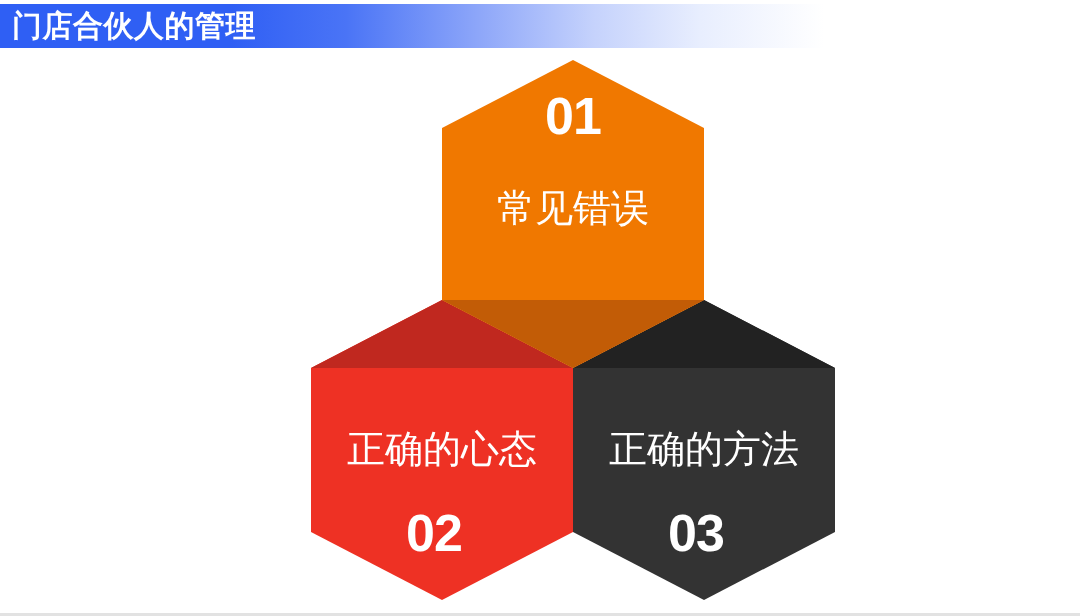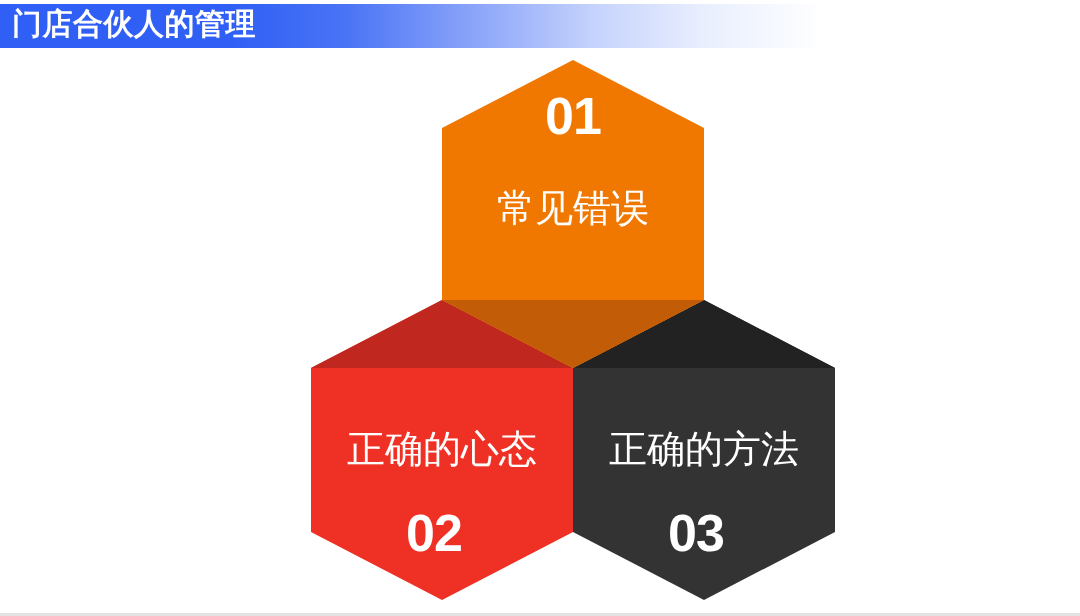--- a/index.html
+++ b/index.html
@@ -43,21 +43,20 @@
     position: absolute;
     left: 12px;
     top: 4px;
     height: 44px;
     line-height: 44px;
     font-size: 30px;
     font-weight: 700;
     color: #ffffff;
     letter-spacing: 0.5px;
     white-space: nowrap;
-    font-family: Liberation Mono, monospace;
   }
 
   
   .hex-diagram {
     position: absolute;
     left: 0;
     top: 0;
     width: 1080px;
     height: 616px;
     margin-left: 30px;

